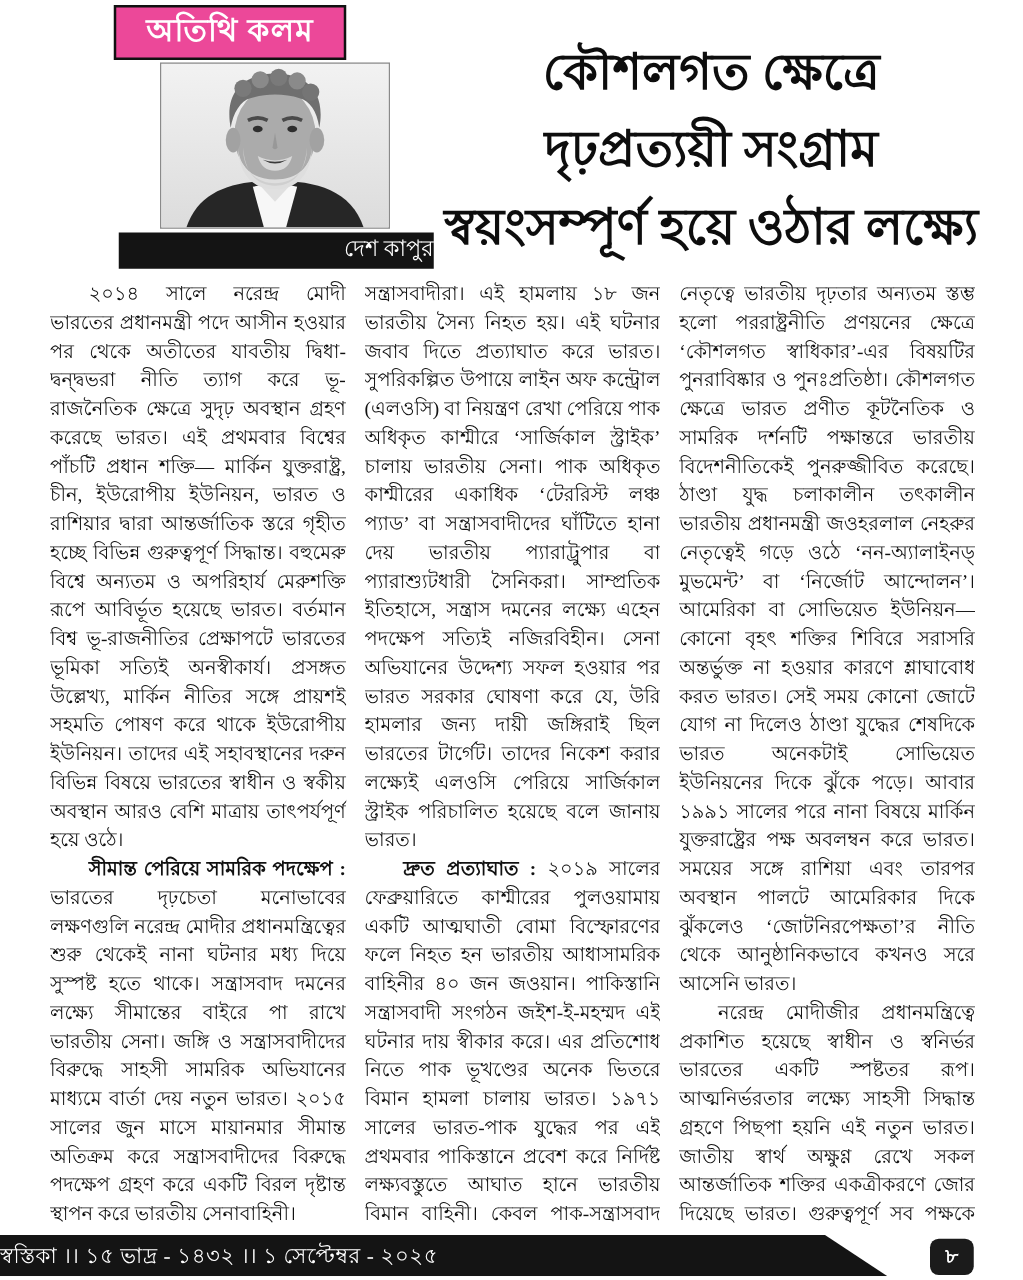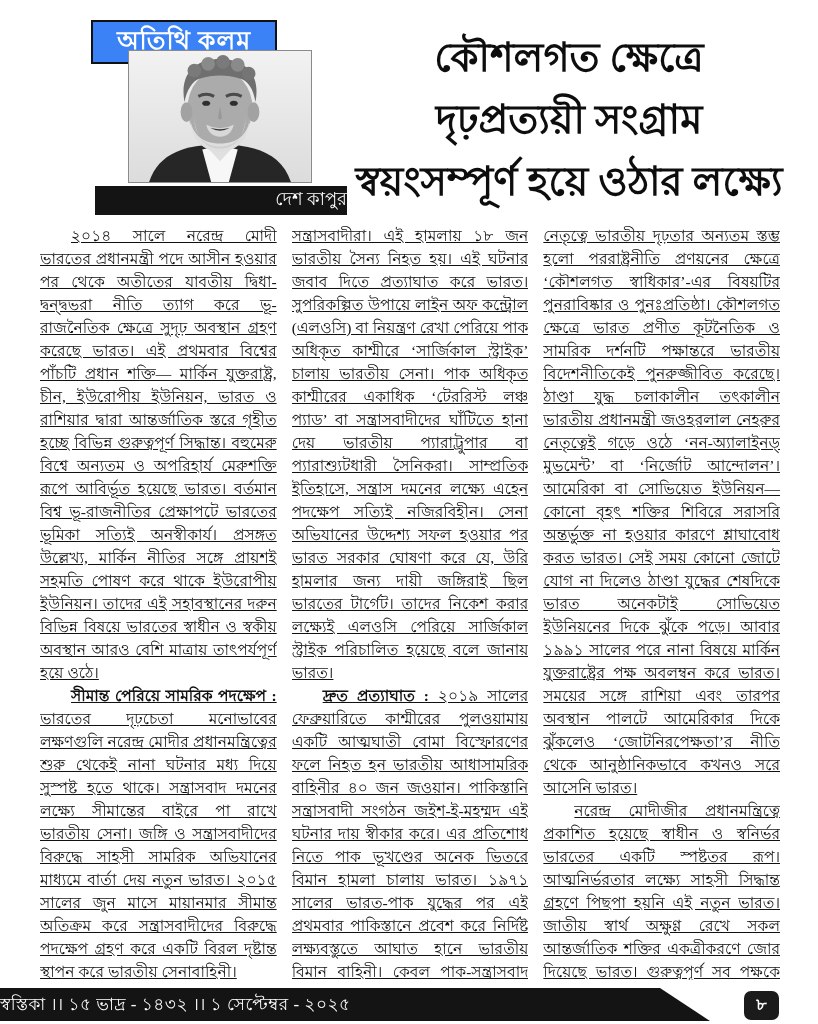--- a/index.html
+++ b/index.html
@@ -8,22 +8,22 @@
     position:relative;
     width:818px;height:1024px;
     background:#ffffff;
     margin:0 auto;
     overflow:hidden;
     font-family:"Liberation Serif", serif;
     color:#111;
   }
   
   .kicker-box{
-    position:absolute;left:93px;top:22px;width:182px;height:40px;
-    background:#3b82f6;color:#fff;
+    position:absolute;left:93px;top:6px;width:182px;height:40px;
+    background:#ec4899;color:#fff;
     display:flex;align-items:center;justify-content:center;
     font-size:25px;font-weight:bold;letter-spacing:1px;
     box-shadow:0 0 0 2px #111;
   }
   .photo-frame{
     position:absolute;left:128px;top:50px;width:184px;height:133px;
     background:#eee;border:1px solid #8a8a8a;box-sizing:border-box;overflow:hidden;
   }
   .photo-frame svg{display:block;width:100%;height:100%;}
   .author-bar{
@@ -45,21 +45,20 @@
   
   .columns{
     position:absolute;left:40px;top:224px;width:740px;height:756px;
     display:flex;gap:15px;
   }
   .col{
     flex:1 1 0;
     font-size:15.5px;line-height:23px;
     text-align:justify;
     overflow:hidden;
-    text-decoration:underline;
   }
   .col p{margin:0;}
   .col p.indent{text-indent:2em;}
   .col strong{font-weight:bold;}
   
   .footer-bar{
     position:absolute;left:0;top:988px;width:710px;height:33px;
     background:#141414;color:#fff;
     clip-path:polygon(0 0, calc(100% - 50px) 0, 100% 100%, 0 100%);
     display:flex;align-items:center;

